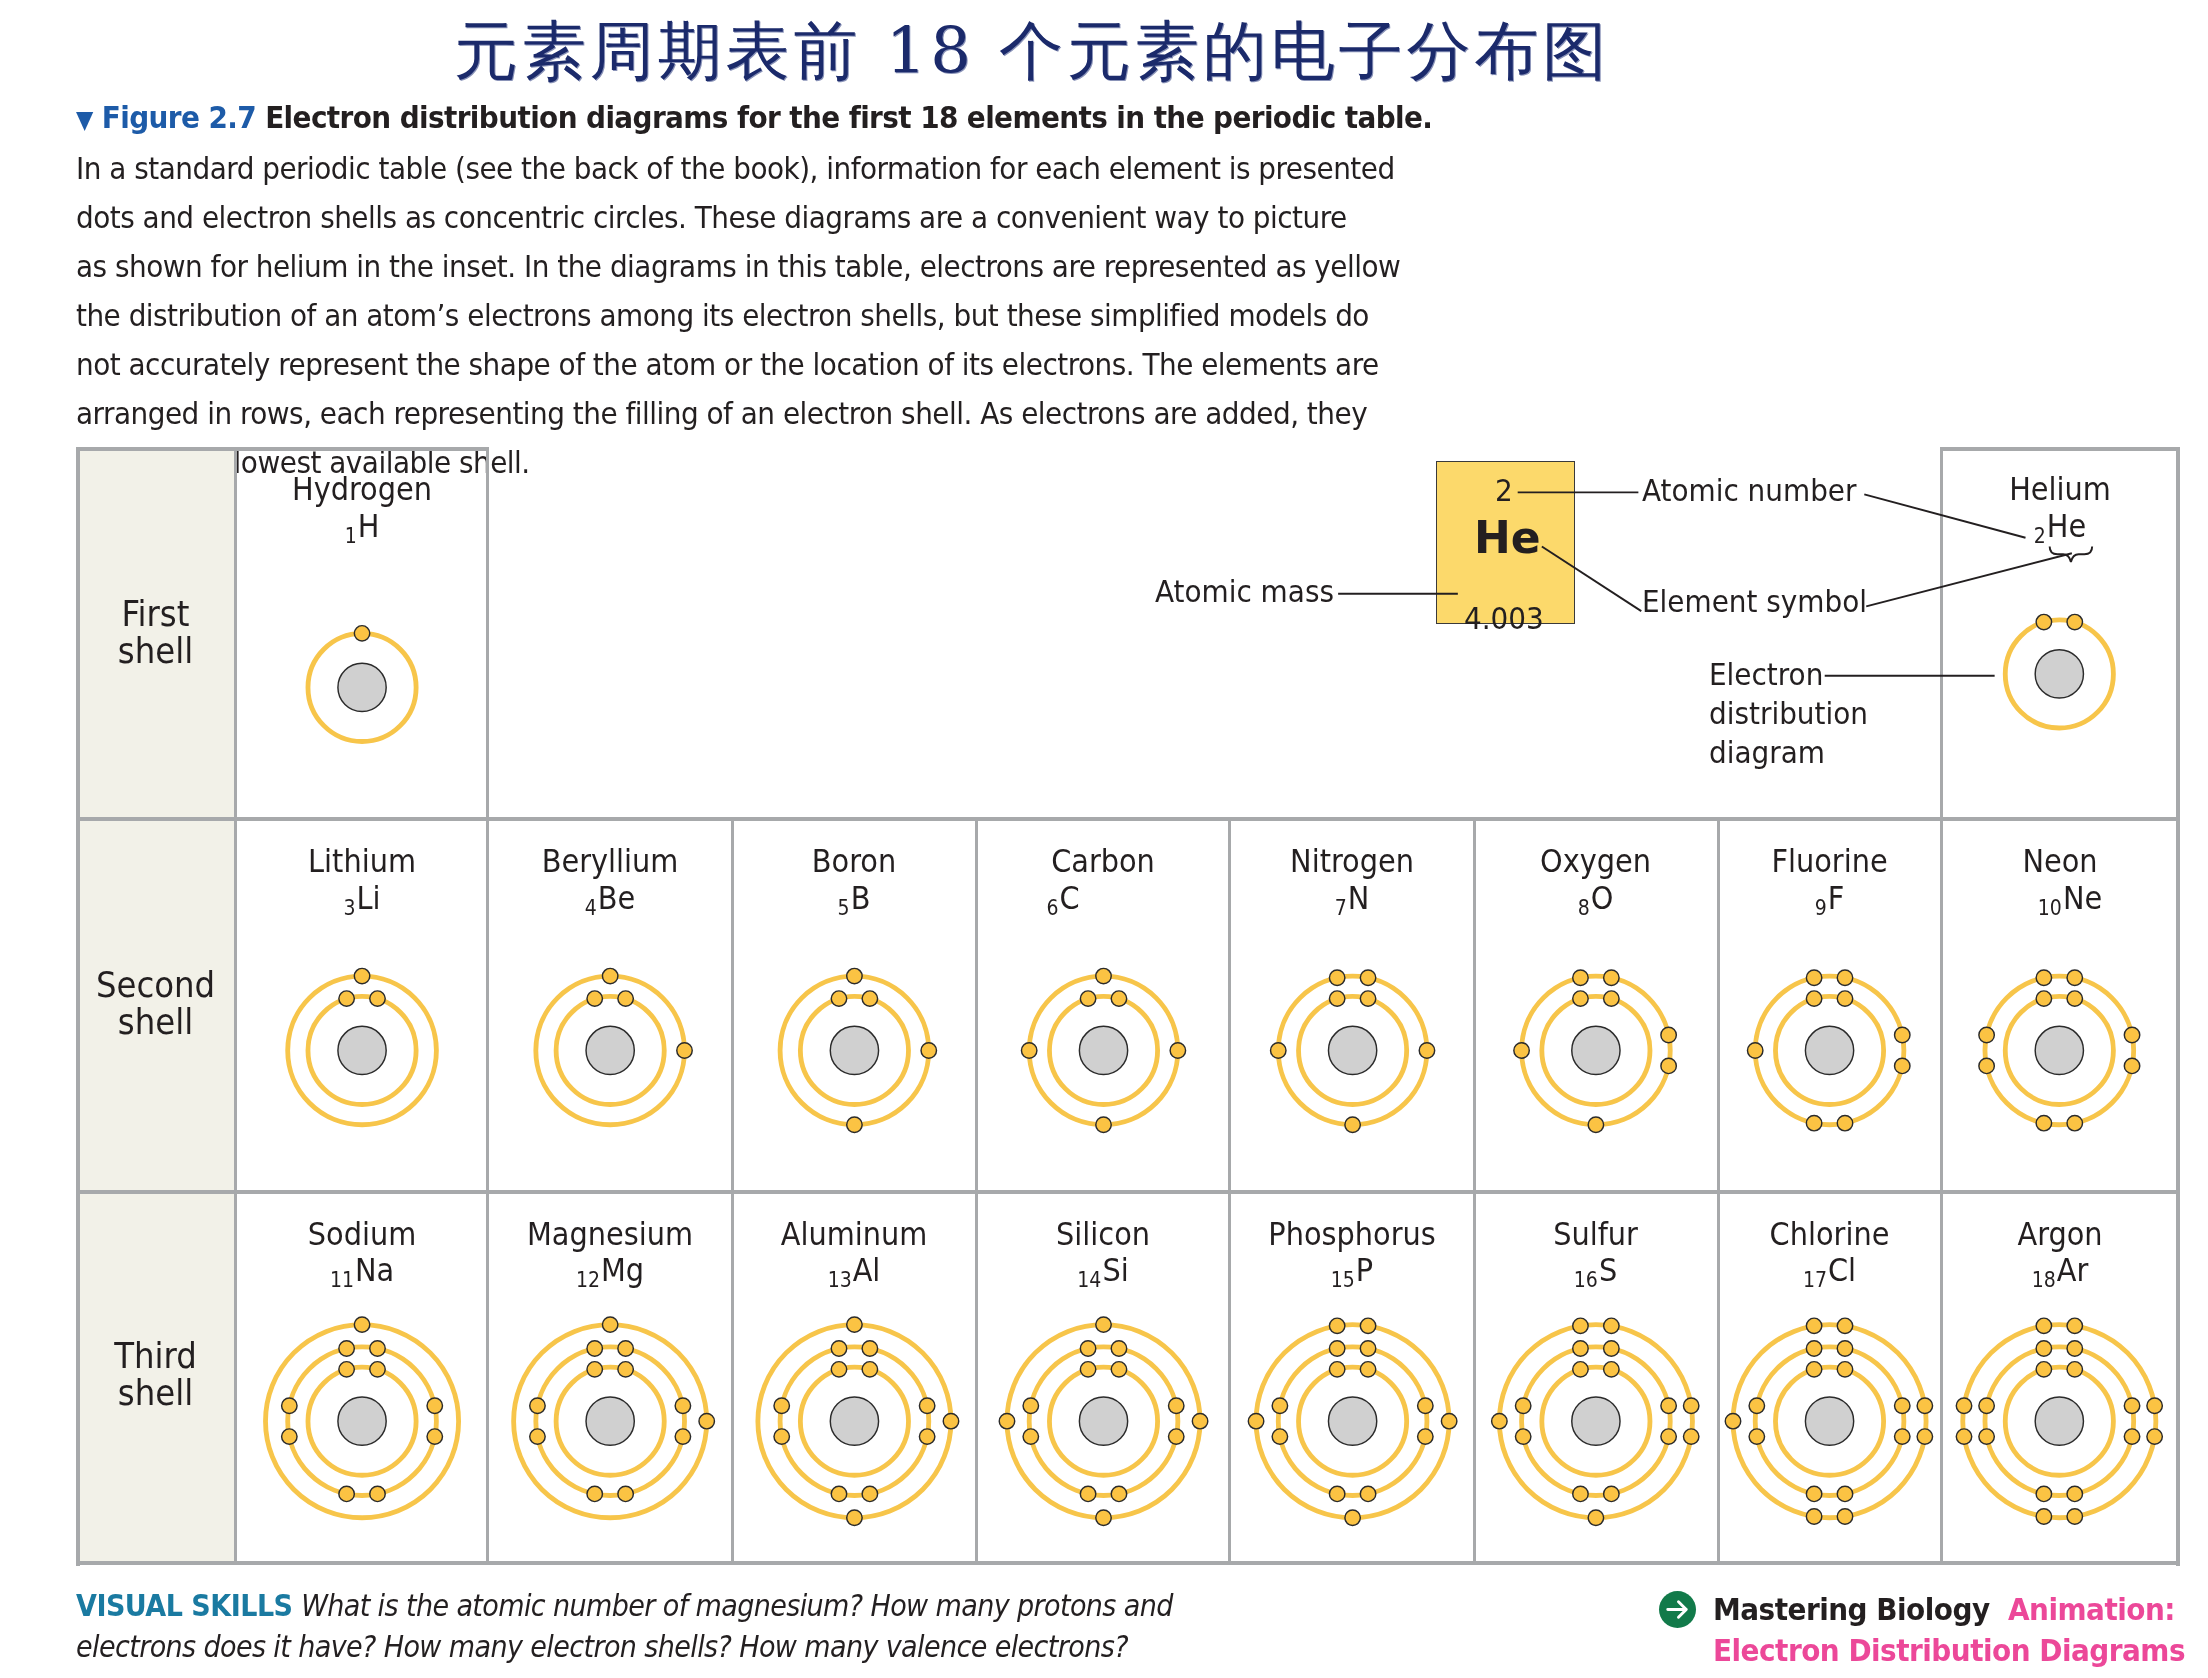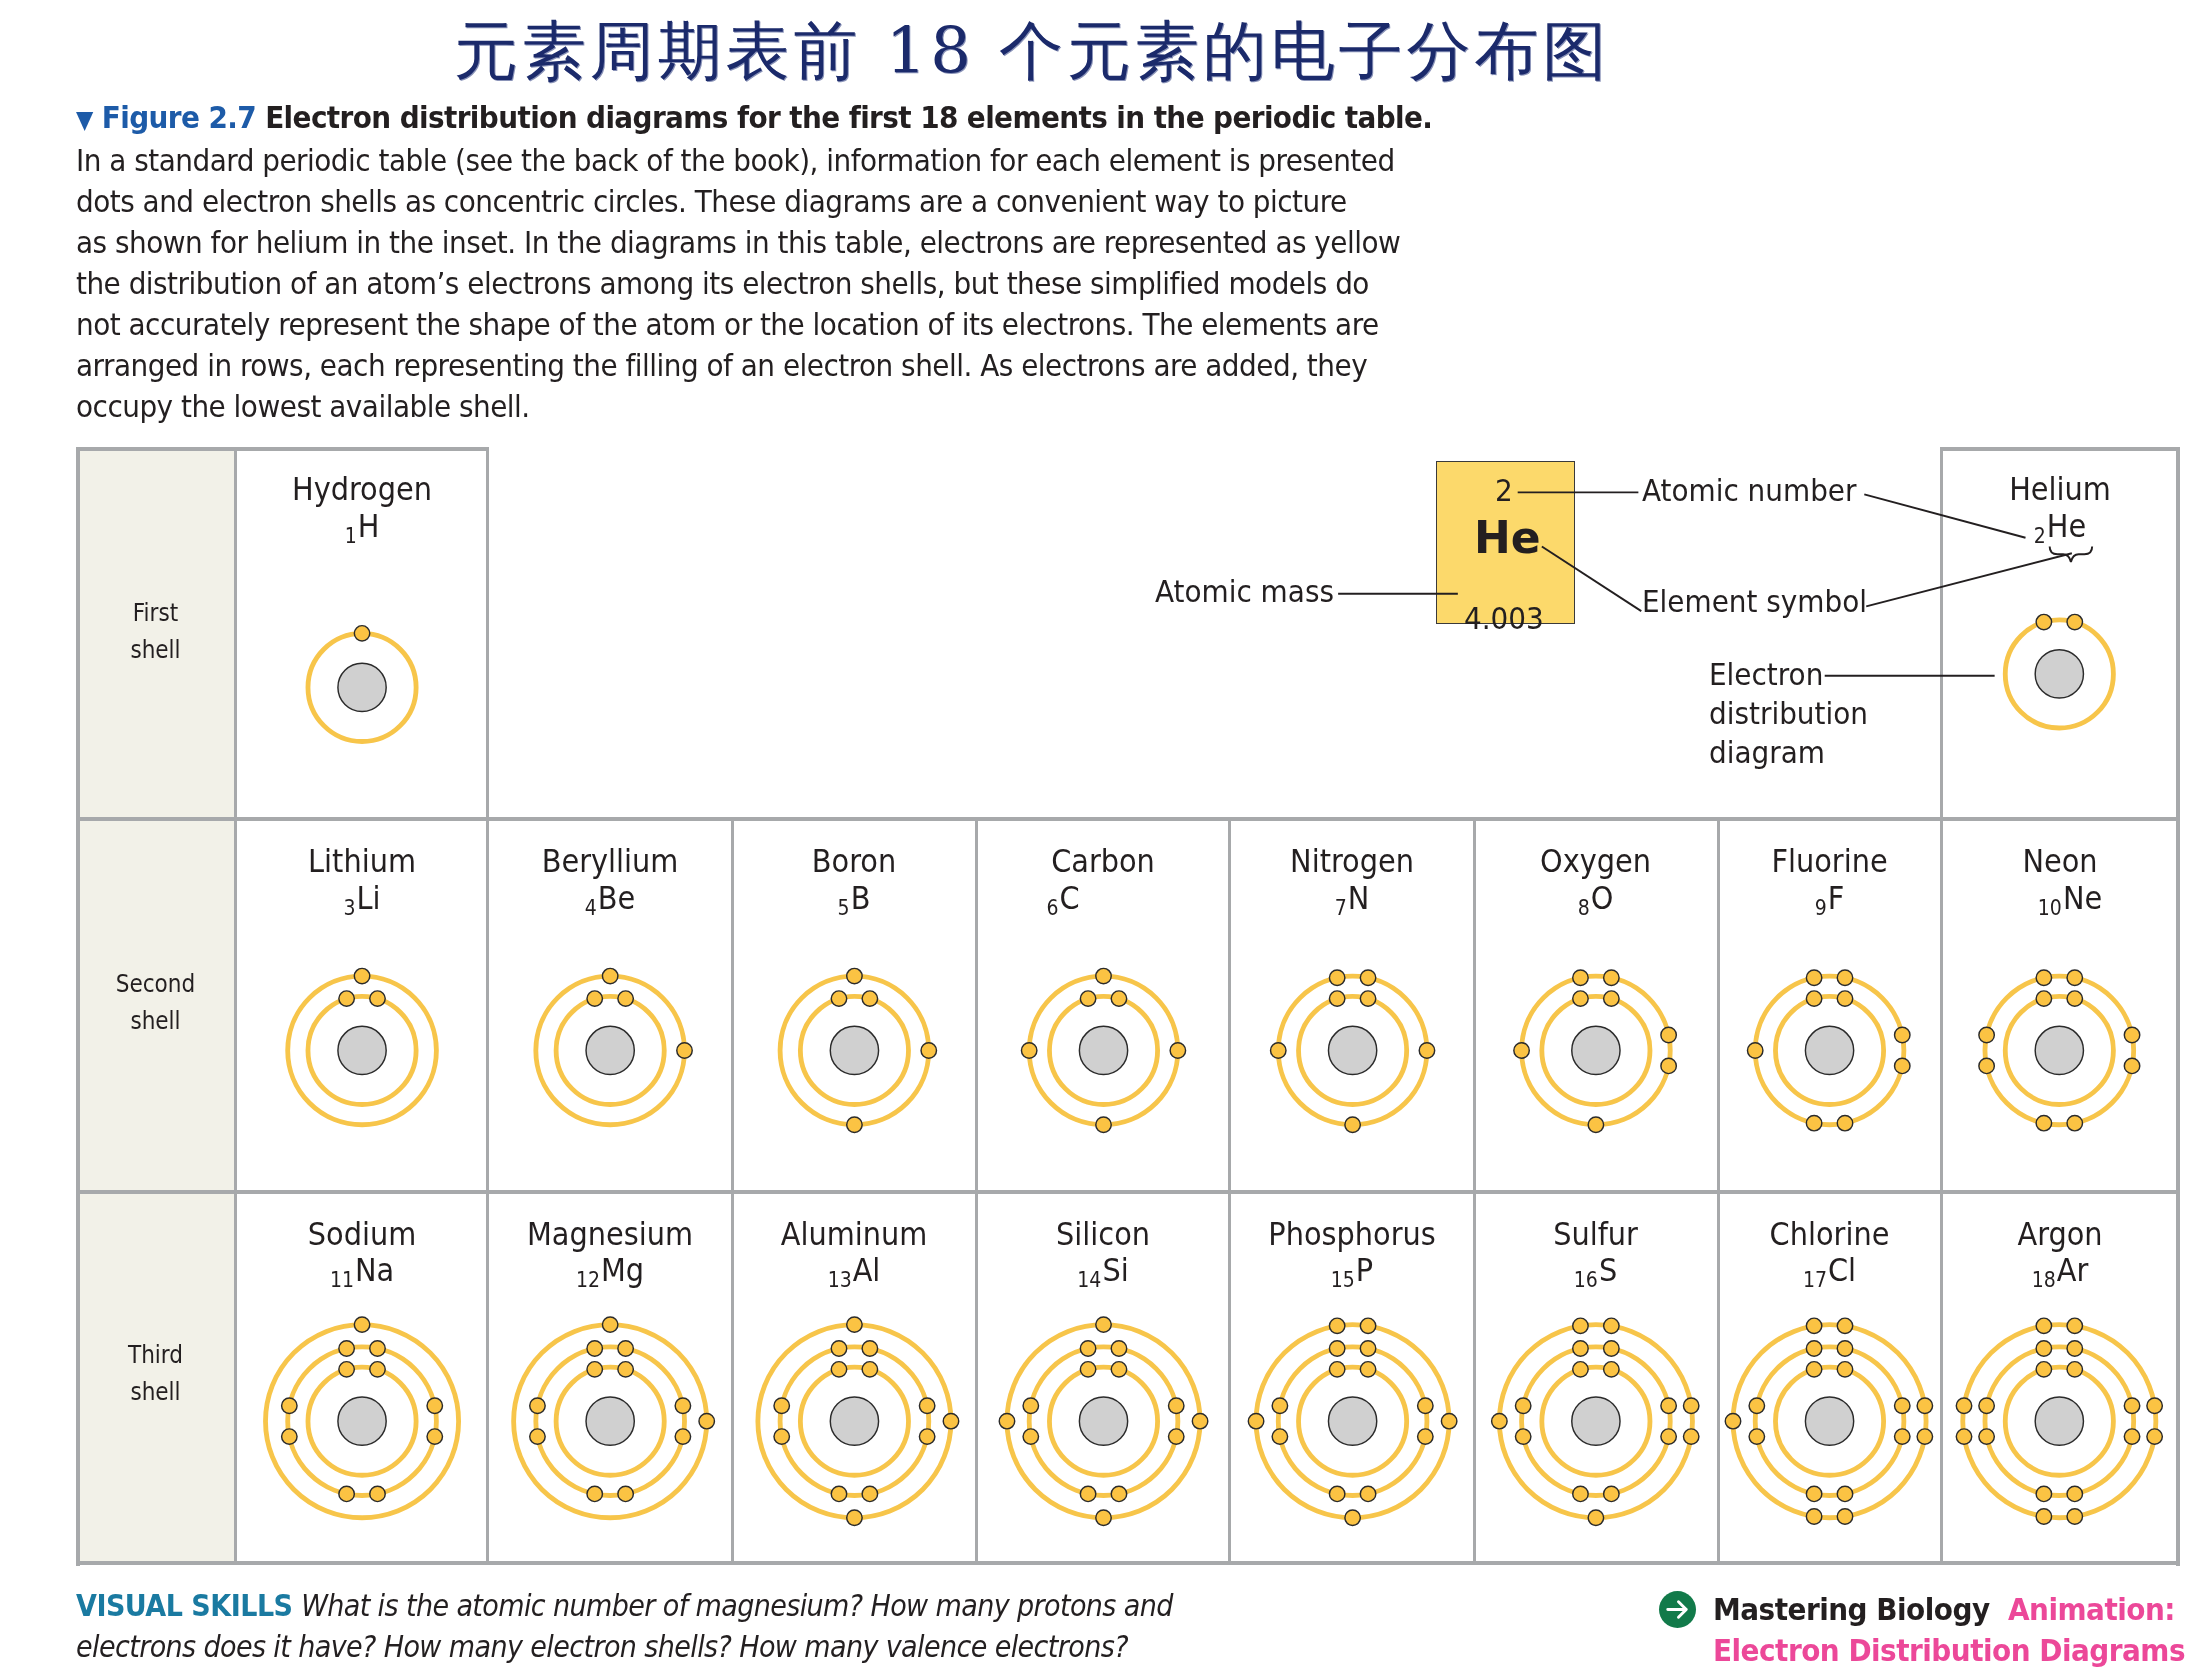--- a/index.html
+++ b/index.html
@@ -5,24 +5,24 @@
   html, body { margin: 0; padding: 0; background: #ffffff; }
   body { width: 2208px; height: 1678px; position: relative; overflow: hidden;
          font-family: "DejaVu Sans Condensed", "DejaVu Sans", sans-serif; color: #231f20; }
   .abs { position: absolute; }
   #cn-title { left: 454px; top: 7.7px; width: 1197px; font-family: "DejaVu Serif", "Liberation Serif", serif;
               font-size: 64px; color: #1b2a6b; letter-spacing: 3.9px; white-space: nowrap; text-shadow: 1px 1px 0 #8a93b8; }
   #caption { left: 76px; top: 97px; width: 1468px; font-size: 31px; line-height: 41px; }
   #caption .fig-head { font-weight: bold; letter-spacing: -0.6px; }
   #caption .fig-num { color: #1d5ba8; margin-top: 44px; }
   #caption .fig-tri { color: #1d5ba8; font-size: 25px; }
-  #caption .body-line { display: block; letter-spacing: -0.5px; white-space: nowrap; }
+  #caption .body-line { display: block; letter-spacing: -0.5px; white-space: nowrap; margin-top: 8px; }
   .line { position: absolute; background: #a7a9ab; }
   .label-col { position: absolute; background: #f2f1e8; }
-  .shell-label { position: absolute; width: 159px; text-align: center; font-size: 24px; line-height: 37px; }
+  .shell-label { position: absolute; width: 159px; text-align: center; font-size: 36px; line-height: 37px; }
   .el-name { position: absolute; text-align: center; font-size: 32px; line-height: 37px; white-space: nowrap; }
   .el-sym { position: absolute; text-align: center; font-size: 32px; line-height: 37px; white-space: nowrap; }
   .el-sym sub { font-size: 21px; vertical-align: -5.8px; margin-right: 1px; }
   svg { position: absolute; left: 0; top: 0; overflow: visible; }
 
   #inset-box { left: 1436px; top: 461px; width: 139px; height: 163px; background: #fcd96b; border: 1.9px solid #3a3a3a; box-sizing: border-box; }
   .inset-text { position: absolute; font-size: 31px; white-space: nowrap; }
   #inset-num { left: 1495px; top: 472px; }
   #inset-sym { left: 1474px; top: 512px; font-size: 44px; font-weight: bold; font-family: "DejaVu Sans", sans-serif; }
   #inset-mass { left: 1464px; top: 600px; }

